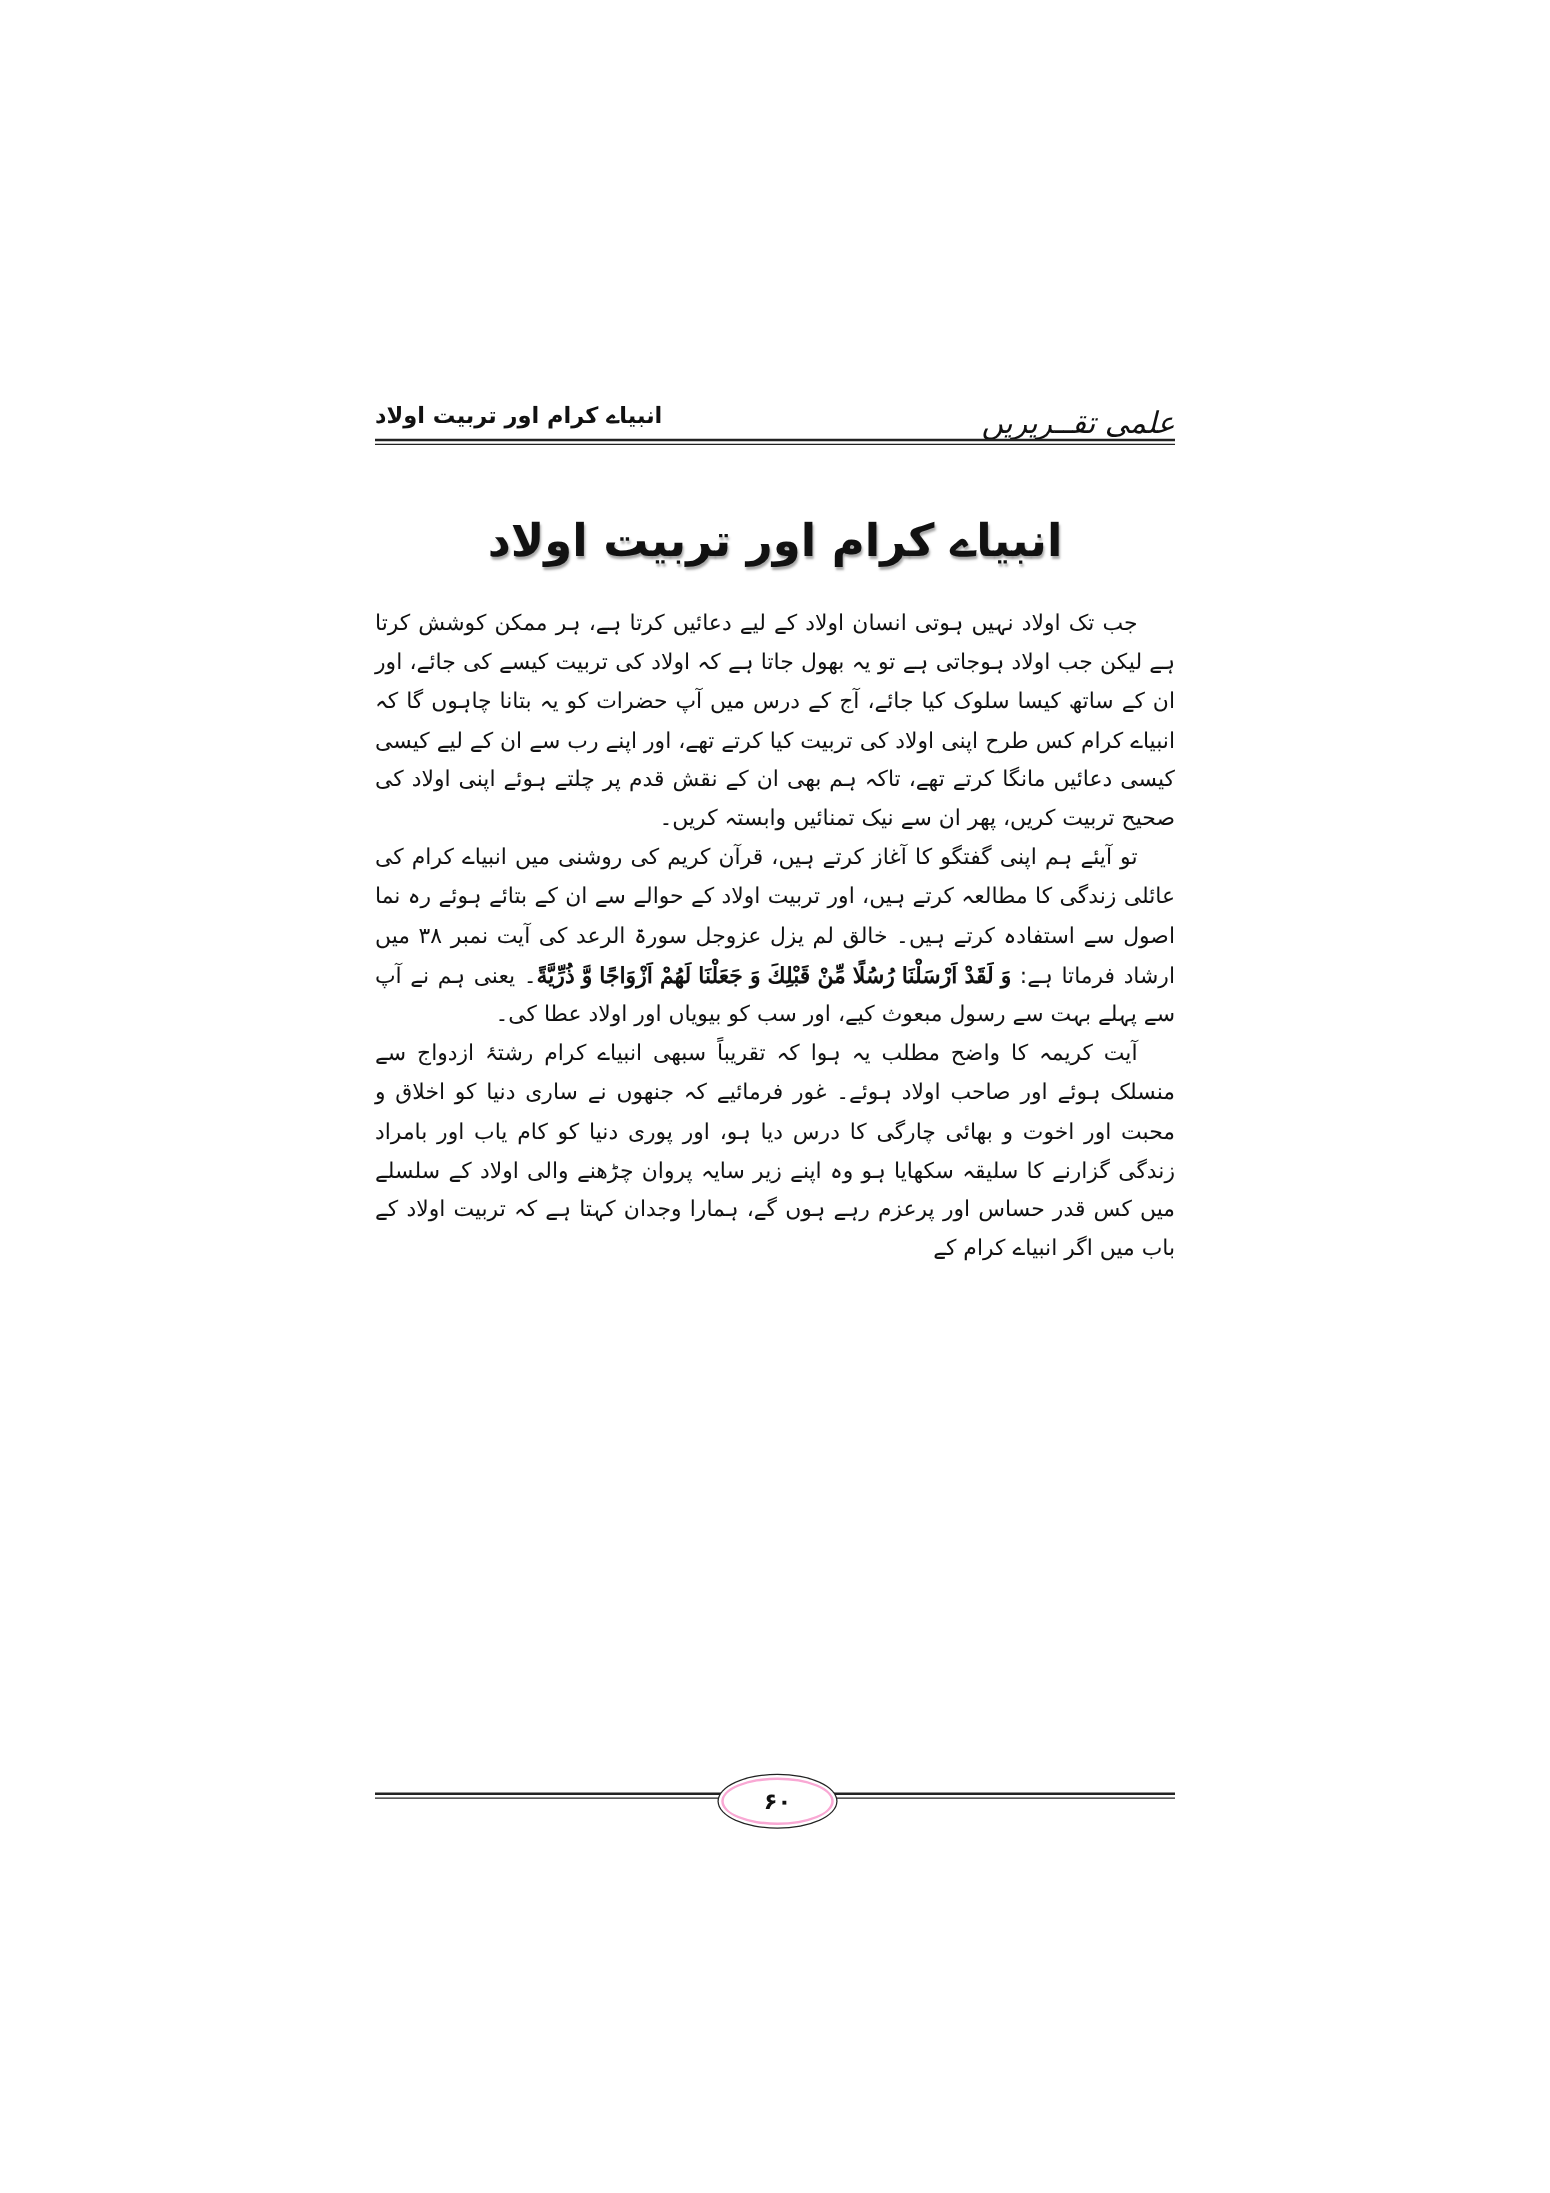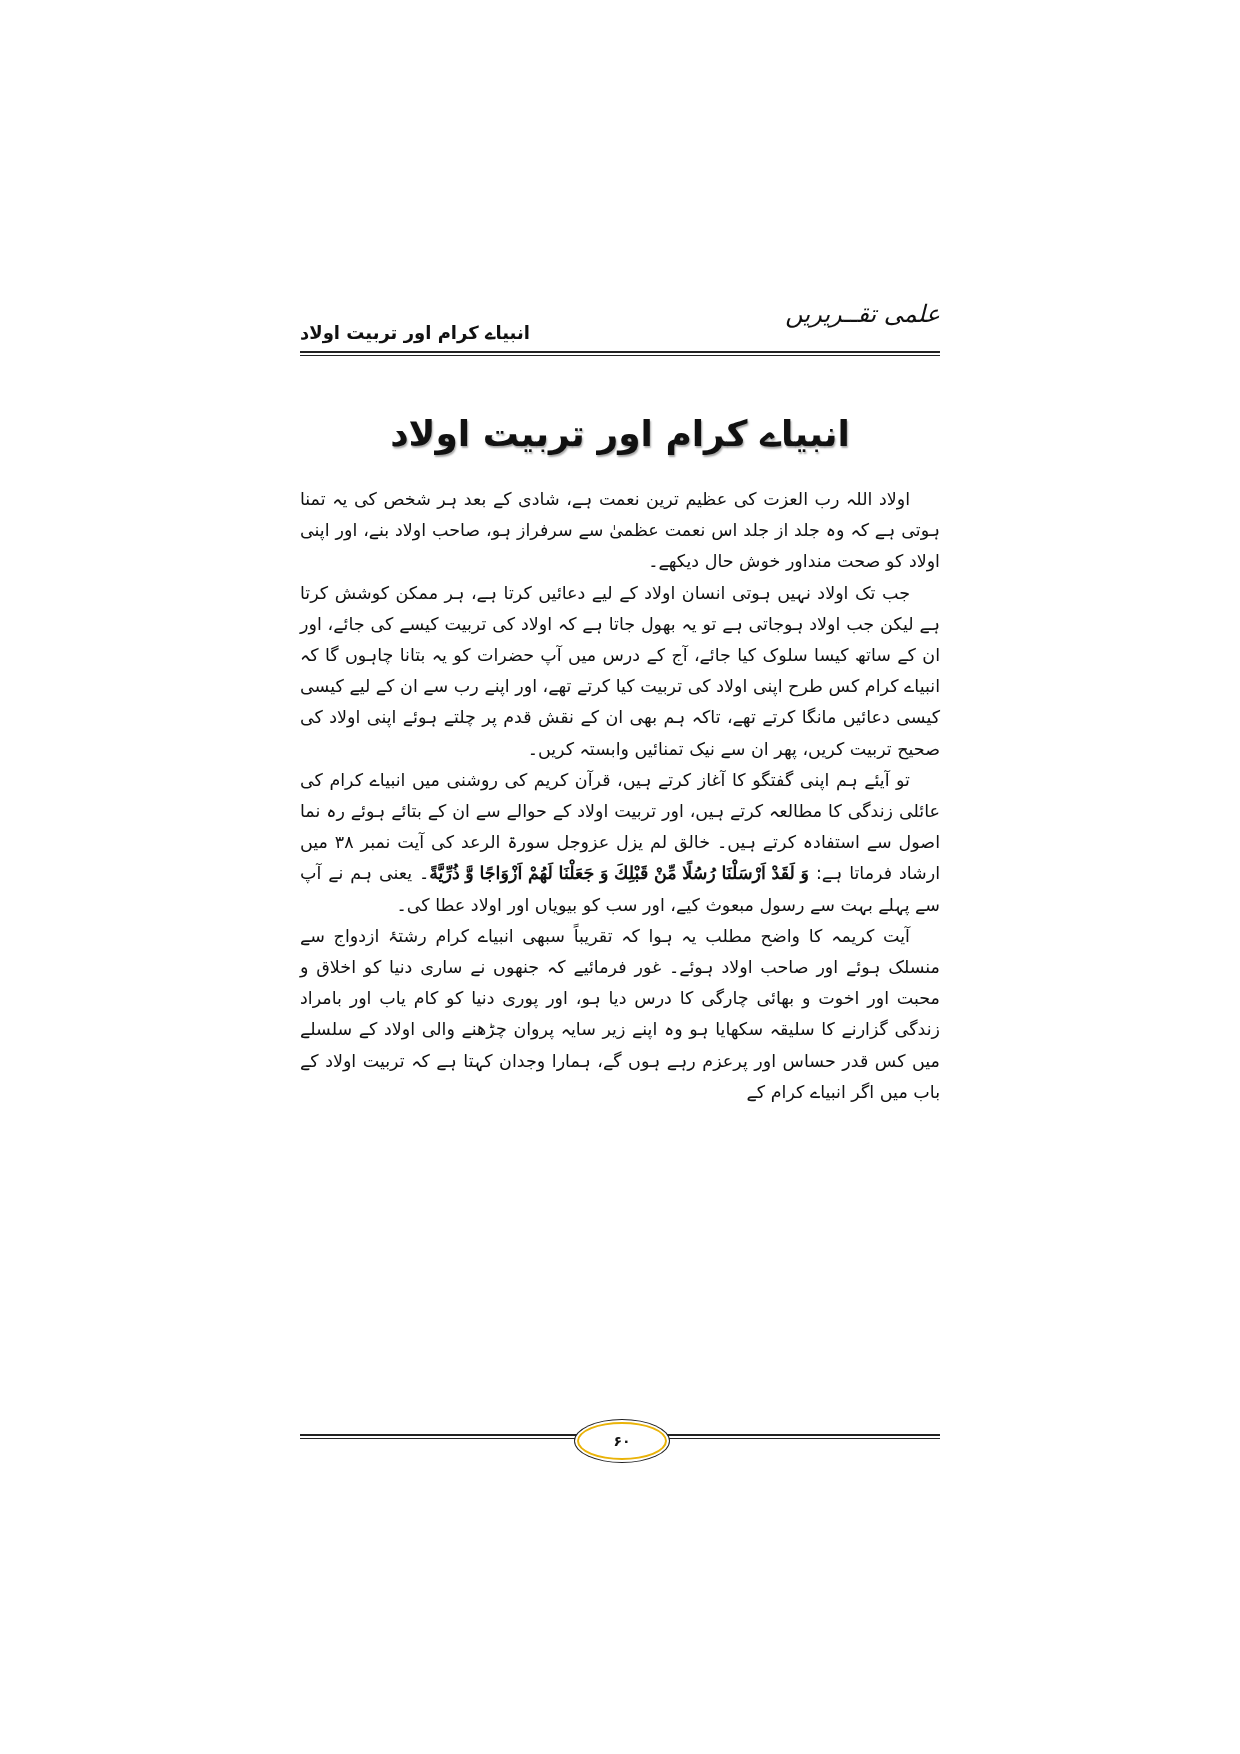--- a/index.html
+++ b/index.html
@@ -30,21 +30,21 @@
       height: 50px;
       display: flex;
       justify-content: space-between;
       align-items: flex-end;
     }
     .header-book {
       font-family: "DejaVu Serif", serif;
       font-size: 24px;
       font-style: italic;
       line-height: 1;
-      padding-bottom: 24px;
+      padding-bottom: 0;
     }
     .header-chapter {
       font-family: "DejaVu Sans", sans-serif;
       font-size: 18px;
       font-weight: bold;
       line-height: 1;
       padding-bottom: 8px;
     }
     .header-rule {
       position: absolute;
@@ -103,48 +103,47 @@
       border-top: 2px solid #222;
       border-bottom: 1px solid #222;
       box-sizing: border-box;
     }
     .page-number-oval {
       position: absolute;
       left: 277px;
       top: 0;
       width: 86px;
       height: 34px;
-      border: 2px solid #eab308;
+      border: 2px solid #f9a8d4;
       border-radius: 50%;
       background: #fff;
       box-shadow: 0 0 0 2px #fff, 0 0 0 3px #222;
       display: flex;
       align-items: center;
       justify-content: center;
       font-family: "DejaVu Sans", sans-serif;
-      font-size: 14px;
+      font-size: 18px;
       font-weight: bold;
       direction: rtl;
     }
   </style>
 </head>
 <body>
 
 <div class="page">
 
   <div class="running-header">
     <span class="header-book">علمی تقــریریں</span>
     <span class="header-chapter">انبیاے کرام اور تربیت اولاد</span>
   </div>
   <div class="header-rule"></div>
 
   <h1 class="chapter-title" style="margin:0;">انبیاے کرام اور تربیت اولاد</h1>
 
   <div class="body-text">
-    <p>اولاد اللہ رب العزت کی عظیم ترین نعمت ہے، شادی کے بعد ہر شخص کی یہ تمنا ہوتی ہے کہ وہ جلد از جلد اس نعمت عظمیٰ سے سرفراز ہو، صاحب اولاد بنے، اور اپنی اولاد کو صحت منداور خوش حال دیکھے۔</p>
     <p>جب تک اولاد نہیں ہوتی انسان اولاد کے لیے دعائیں کرتا ہے، ہر ممکن کوشش کرتا ہے لیکن جب اولاد ہوجاتی ہے تو یہ بھول جاتا ہے کہ اولاد کی تربیت کیسے کی جائے، اور ان کے ساتھ کیسا سلوک کیا جائے، آج کے درس میں آپ حضرات کو یہ بتانا چاہوں گا کہ انبیاے کرام کس طرح اپنی اولاد کی تربیت کیا کرتے تھے، اور اپنے رب سے ان کے لیے کیسی کیسی دعائیں مانگا کرتے تھے، تاکہ ہم بھی ان کے نقش قدم پر چلتے ہوئے اپنی اولاد کی صحیح تربیت کریں، پھر ان سے نیک تمنائیں وابستہ کریں۔</p>
     <p><span>تو آیئے ہم اپنی گفتگو کا آغاز کرتے ہیں، قرآن کریم کی روشنی میں انبیاے کرام کی عائلی زندگی کا مطالعہ کرتے ہیں، اور تربیت اولاد کے حوالے سے ان کے بتائے ہوئے رہ نما اصول سے استفادہ کرتے ہیں۔ خالق لم یزل عزوجل سورۃ الرعد کی آیت نمبر ۳۸ میں ارشاد فرماتا ہے:</span> <span class="verse">وَ لَقَدْ اَرْسَلْنَا رُسُلًا مِّنْ قَبْلِكَ وَ جَعَلْنَا لَهُمْ اَزْوَاجًا وَّ ذُرِّيَّةً</span><span>۔ یعنی ہم نے آپ سے پہلے بہت سے رسول مبعوث کیے، اور سب کو بیویاں اور اولاد عطا کی۔</span></p>
     <p>آیت کریمہ کا واضح مطلب یہ ہوا کہ تقریباً سبھی انبیاے کرام رشتۂ ازدواج سے منسلک ہوئے اور صاحب اولاد ہوئے۔ غور فرمائیے کہ جنھوں نے ساری دنیا کو اخلاق و محبت اور اخوت و بھائی چارگی کا درس دیا ہو، اور پوری دنیا کو کام یاب اور بامراد زندگی گزارنے کا سلیقہ سکھایا ہو وہ اپنے زیر سایہ پروان چڑھنے والی اولاد کے سلسلے میں کس قدر حساس اور پرعزم رہے ہوں گے، ہمارا وجدان کہتا ہے کہ تربیت اولاد کے باب میں اگر انبیاے کرام کے</p>
   </div>
 
   <div class="footer">
     <div class="footer-rule"></div>
     <div class="page-number-oval">۶۰</div>
   </div>
 

